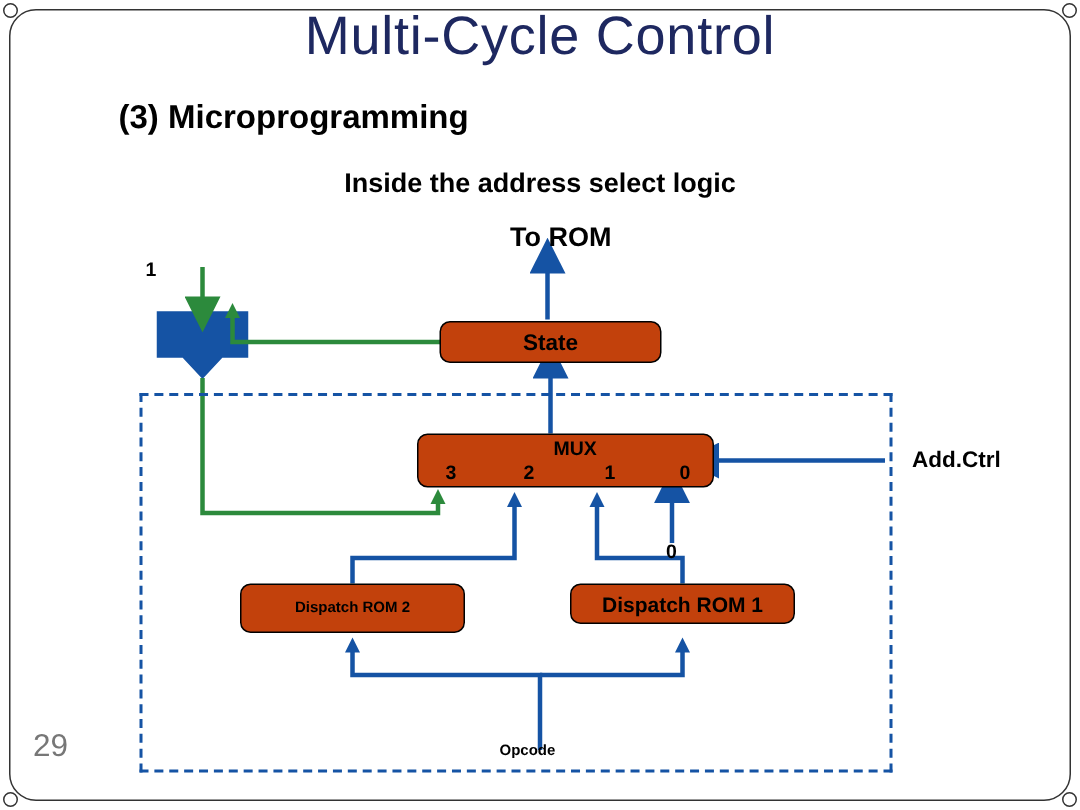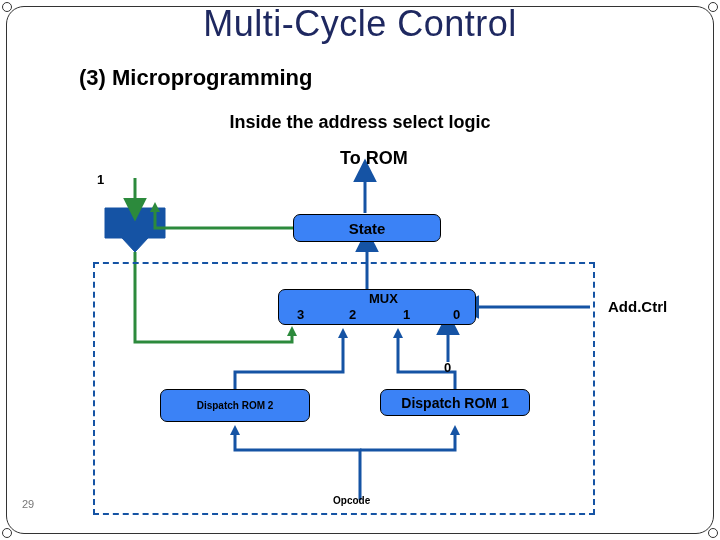--- a/index.html
+++ b/index.html
@@ -53,21 +53,21 @@
     color: #000;
   }
 
   .canvas { position: absolute; left: 0; top: 0; width: 720px; height: 540px; }
 
   .lbl { position: absolute; font-weight: 700; color: #000; }
 
   .box {
     position: absolute;
     border: 1.5px solid #000;
-    background: #3b82f6;
+    background: #c2410c;
     text-align: center;
     font-weight: 700;
     display: flex; align-items: center; justify-content: center;
     border-radius: 7px;
   }
   .state { left: 293px; top: 214px; width: 148px; height: 28px; font-size: 15px; }
   .mux   { left: 278px; top: 289px; width: 198px; height: 36px; font-size: 14px; }
   .d2    { left: 160px; top: 389px; width: 150px; height: 33px; font-size: 10px; }
   .d1    { left: 380px; top: 389px; width: 150px; height: 27px; font-size: 14px; }
 
@@ -76,21 +76,21 @@
   .dashbox {
     position: absolute;
     left: 93px; top: 262px; width: 502px; height: 253px;
     border: 2px dashed #1553a4;
   }
 
   .slide-num {
     position: absolute;
     left: 22px; bottom: 30px;
     color: #777;
-    font-size: 11px;
+    font-size: 21px;
   }
 </style>
 </head>
 <body>
 
 <div class="slide-frame">
   <div class="corner tl"></div>
   <div class="corner tr"></div>
   <div class="corner bl"></div>
   <div class="corner br"></div>

